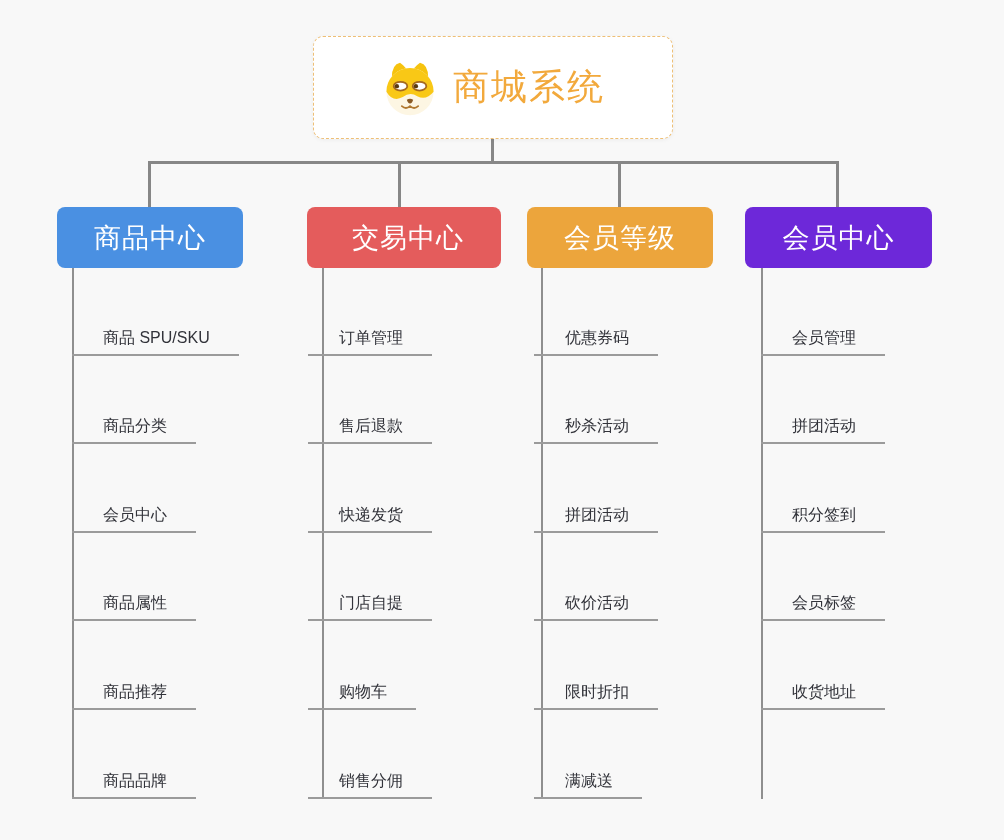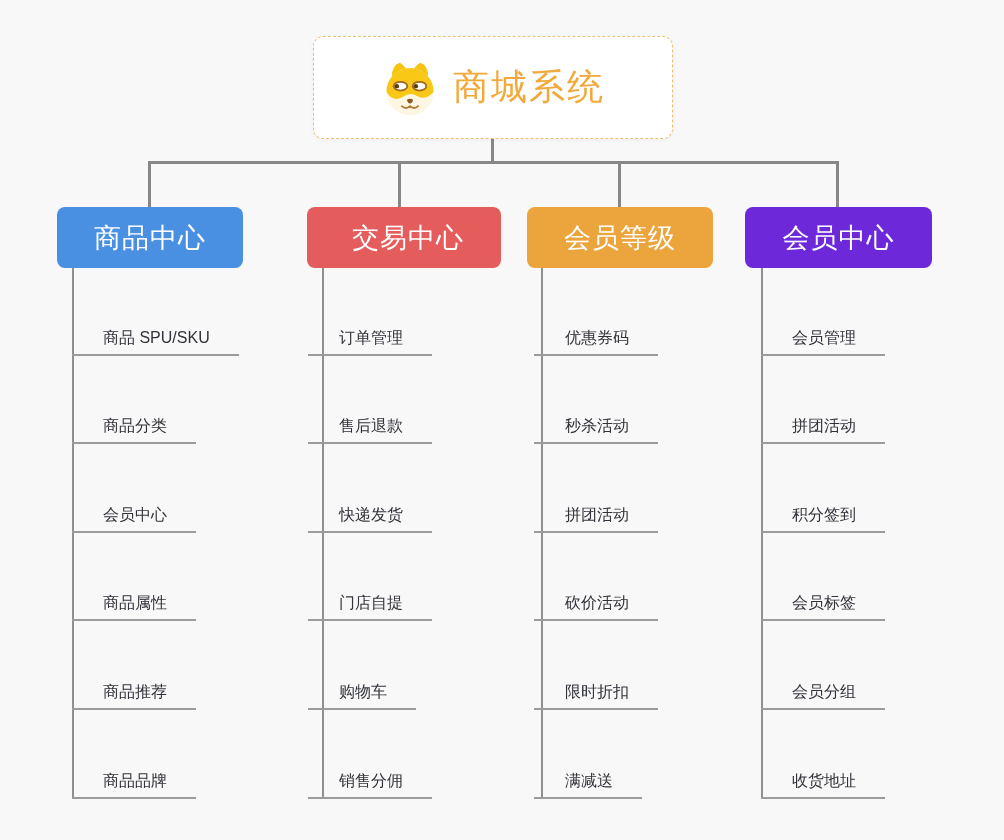--- a/index.html
+++ b/index.html
@@ -165,20 +165,17 @@
     <div class="child-row">
         <div class="child">拼团活动</div>
       </div>
     <div class="child-row">
         <div class="child">积分签到</div>
       </div>
     <div class="child-row">
         <div class="child">会员标签</div>
       </div>
     <div class="child-row">
-        <div class="child">会员分组</div>
-      </div>
-    <div class="child-row">
         <div class="child">收货地址</div>
       </div>
   </div>
 
 </div>
 
 </body></html>

